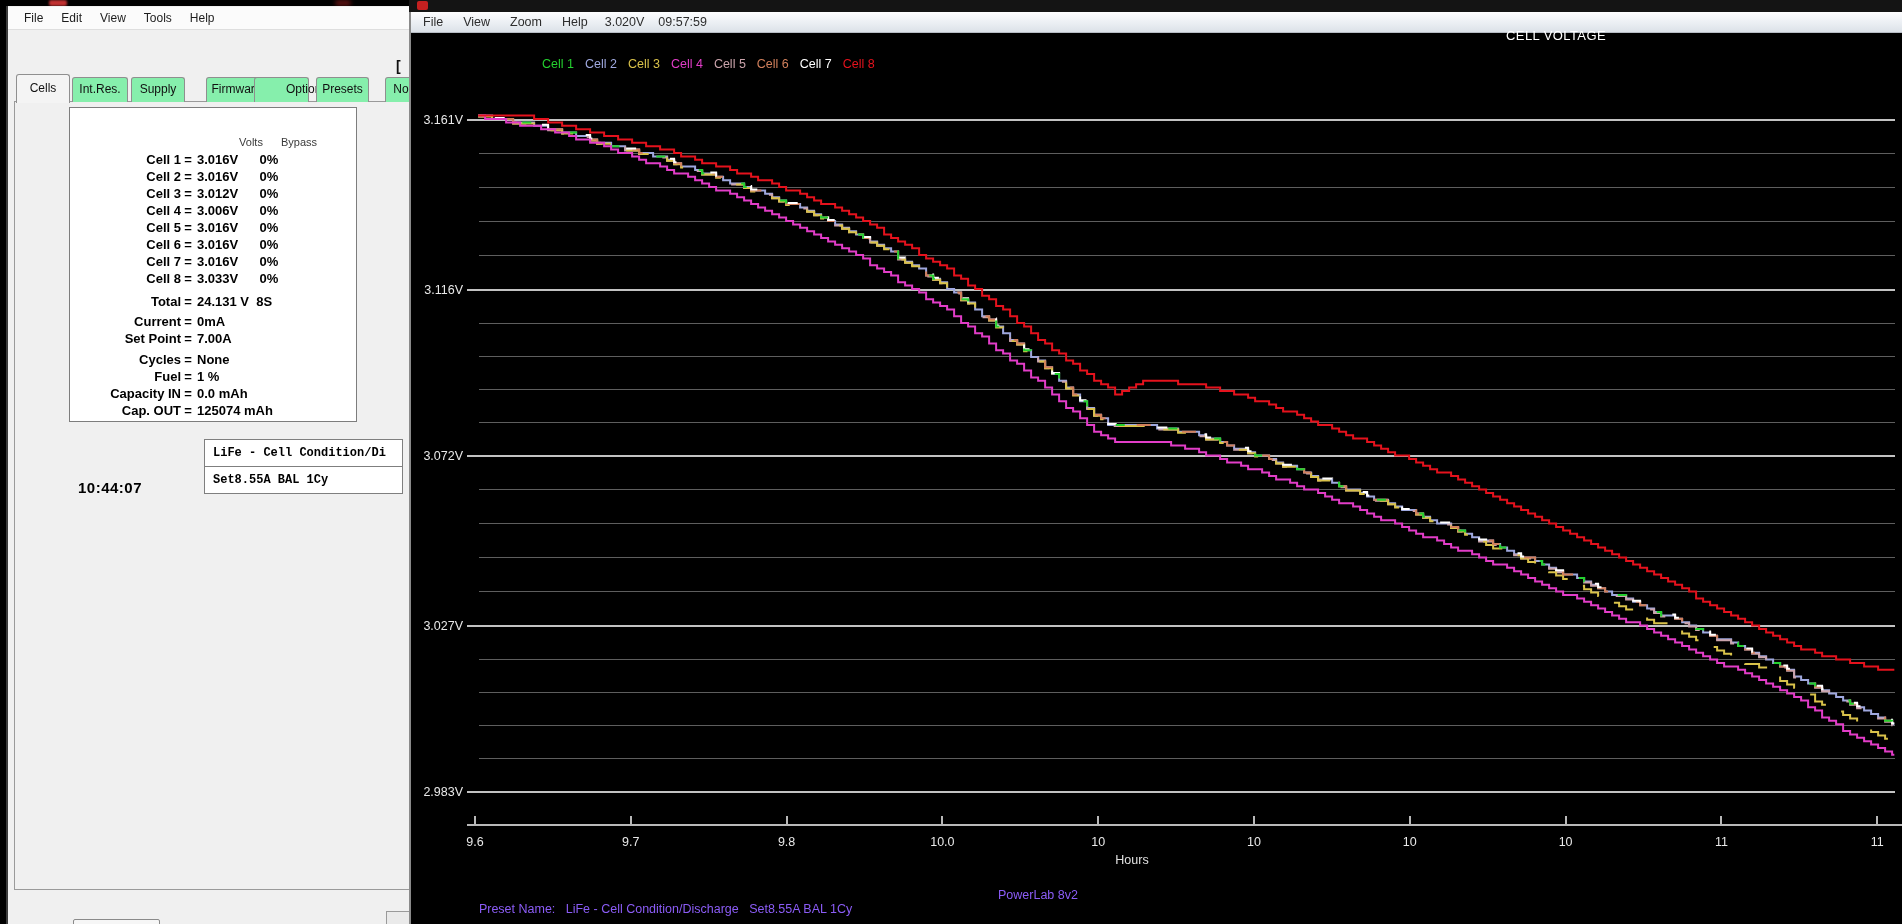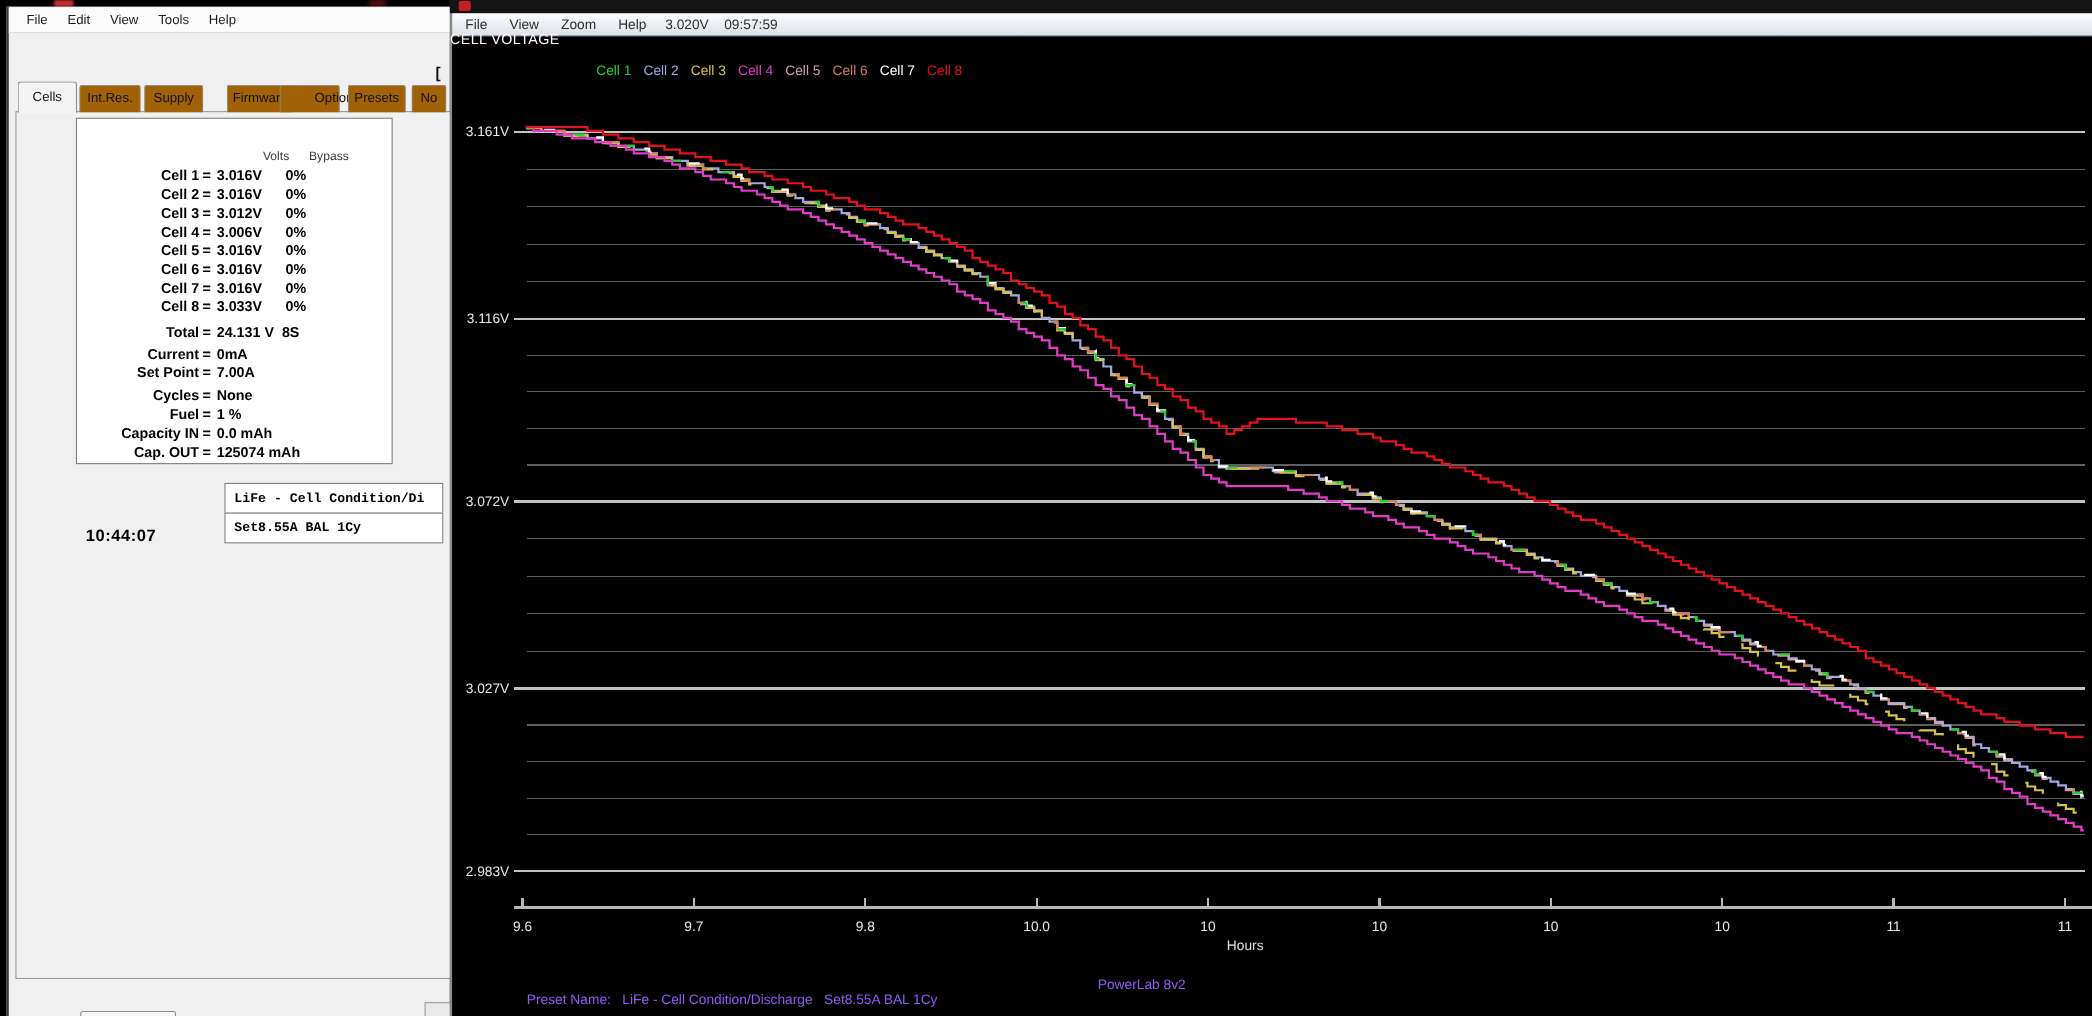--- a/index.html
+++ b/index.html
@@ -11,21 +11,21 @@
   #left-window{left:6px;top:6px;width:403px;height:918px;background:#F0F0F0;
                border-left:2px solid #3c3c3c;box-sizing:border-box;z-index:1;}
   #left-menubar{left:8px;top:7px;width:401px;height:23px;background:#FBFBFB;
                 border-bottom:1px solid #DEDEDE;display:flex;align-items:center;
                 padding-left:7px;box-sizing:border-box;z-index:2;}
   .lmenu-item{font-size:12px;color:#1d1d1d;padding:3px 9px;cursor:default;}
   #left-fragment{left:396px;top:58px;font-size:14px;font-weight:bold;color:#111;z-index:2;}
 
   .tab{position:absolute;box-sizing:border-box;border:1px solid #8f8f8f;border-bottom:none;
        border-radius:3px 3px 0 0;font-size:12px;color:#111;text-align:center;z-index:3;}
-  .tab.inactive{top:77px;height:25px;background:#a16207;line-height:23px;}
+  .tab.inactive{top:77px;height:25px;background:#86efac;line-height:23px;}
   .tab.active{top:74px;height:29px;background:#F4F4F4;line-height:26px;font-weight:normal;}
   #tab-panel{left:14px;top:101px;width:397px;height:789px;background:#F0F0F0;
              border:1px solid #9a9a9a;box-sizing:border-box;z-index:2;}
 
   #readings-box{left:69px;top:107px;width:288px;height:315px;background:#fff;
                 border:1px solid #7d7d7d;box-sizing:border-box;z-index:3;}
   .rrow{position:absolute;left:0;width:100%;height:17px;display:grid;
         grid-template-columns:111px 14px 52px 44px;font-size:13px;font-weight:bold;color:#000;
         align-items:center;white-space:pre;}
   .rrow .lab{text-align:right;}
@@ -49,21 +49,21 @@
   #right-window{left:409px;top:0;width:1493px;height:924px;background:#000;
                 border-left:2px solid #8a8a8a;box-sizing:border-box;z-index:5;}
   #right-titlestrip{left:409px;top:0;width:1493px;height:12px;background:#141414;z-index:6;}
   #right-app-icon{left:417px;top:1px;width:11px;height:9px;background:#C42020;border-radius:2px;z-index:7;}
   #right-menubar{left:411px;top:12px;width:1491px;height:21px;
                  background:linear-gradient(#FDFDFE,#E9EDF2 60%,#DCE1E8);
                  border-bottom:1px solid #B7BCC4;display:flex;align-items:center;
                  padding-left:2px;box-sizing:border-box;z-index:7;}
   .rmenu-item{font-size:12.5px;color:#2d2d2d;padding:2px 10px;cursor:default;}
   .rstatus{font-size:12.5px;color:#2d2d2d;padding:2px 7px;}
-  #chart-title{left:409px;top:28px;width:1197px;text-align:left;color:#fff;font-size:13px;
+  #chart-title{left:409px;top:28px;width:1197px;text-align:right;color:#fff;font-size:13px;
                letter-spacing:.4px;z-index:7;}
   #legend{left:542px;top:57px;display:flex;gap:11px;z-index:7;}
   .legend-item{font-size:12.5px;white-space:nowrap;}
   #chart-svg{left:409px;top:0;z-index:6;}
 
   .footer-row{color:#8b5cf6;font-size:12.5px;white-space:pre;z-index:7;}
   #footer-row1{left:465px;top:888px;}
   #footer-row2{left:465px;top:909px;}
   #footer-device{left:998px;top:888px;}
   #footer-firmware{left:982px;top:909px;}
@@ -99,21 +99,21 @@
       <span class="lmenu-item">Help</span>
     </div>
   <div class="abs" id="left-fragment">[</div>
   <div id="tabs-holder">
       <div class="abs tab active" style="left: 16px; width: 54px;">Cells</div>
       <div class="abs tab inactive" style="left: 72px; width: 56px;">Int.Res.</div>
       <div class="abs tab inactive" style="left: 131px; width: 54px;">Supply</div>
       <div class="abs tab inactive" style="left: 206px; width: 61px;">Firmware</div>
       <div class="abs tab inactive" style="left: 254px; width: 55px; padding-left: 31px;">Options</div>
       <div class="abs tab inactive" style="left: 316px; width: 53px;">Presets</div>
-      <div class="abs tab inactive" style="left: 374px; width: 32px;">No</div>
+      <div class="abs tab inactive" style="left: 385px; width: 32px;">No</div>
     </div>
   <div class="abs" id="tab-panel"></div>
 
   <div class="abs" id="readings-box">
     <div class="rrow hdr" style="top:25px;padding-left:30px;">
       <span class="lab"></span><span class="eq"></span>
       <span class="byp">Volts</span>
       <span class="byp">Bypass</span>
     </div>
     <div id="cell-rows">

